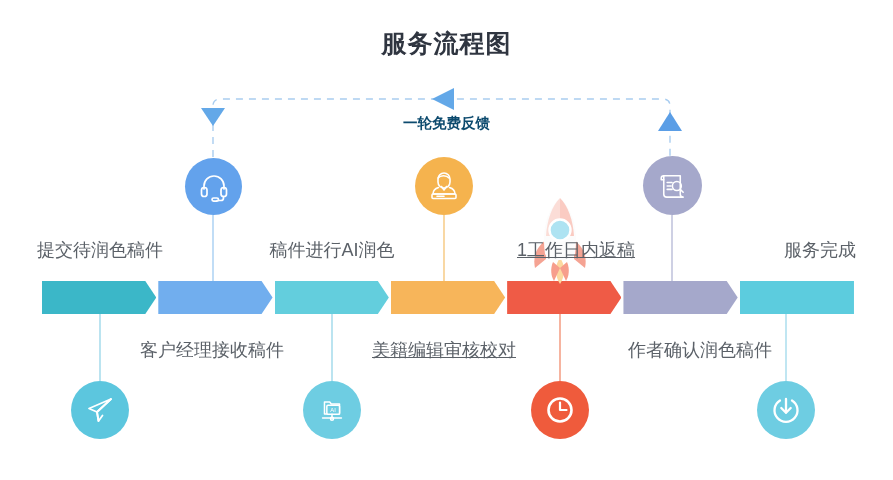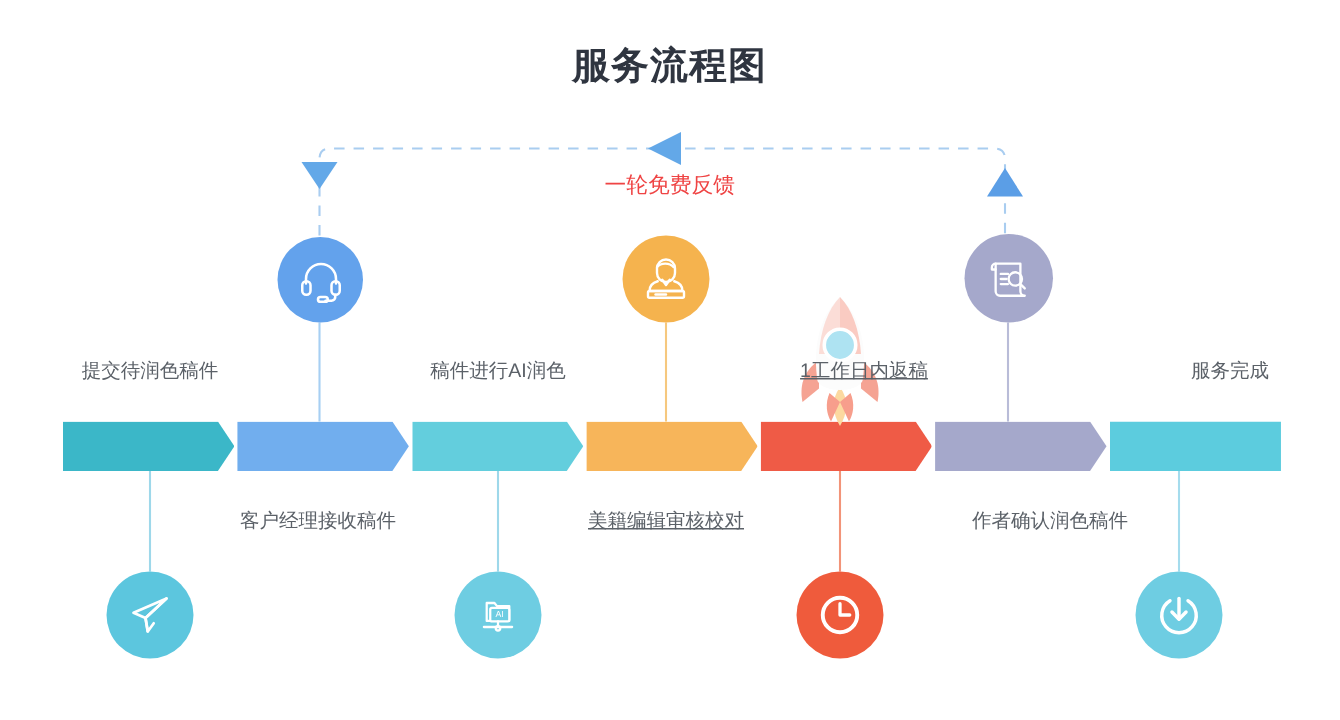--- a/index.html
+++ b/index.html
@@ -45,22 +45,22 @@
     pointer-events: none;
   }
 
   .loop-label {
     position: absolute;
     top: 114px;
     left: 0;
     width: 893px;
     text-align: center;
     font-size: 14.5px;
-    color: #ef4444;
-    font-weight: 400;
+    color: #0c4a6e;
+    font-weight: 700;
   }
 
   
   .bar {
     position: absolute;
     left: 42px;
     top: 281px;
     width: 812px;
     height: 33px;
     display: flex;
@@ -87,21 +87,21 @@
     border-radius: 50%;
     display: flex;
     align-items: center;
     justify-content: center;
   }
   .node svg { display: block; }
 
   
   .caption {
     position: absolute;
-    font-size: 13px;
+    font-size: 18px;
     color: #5b6168;
     white-space: nowrap;
     text-align: center;
     transform: translateX(-50%);
     z-index: 5;
   }
 
   
   .rocket {
     position: absolute;

